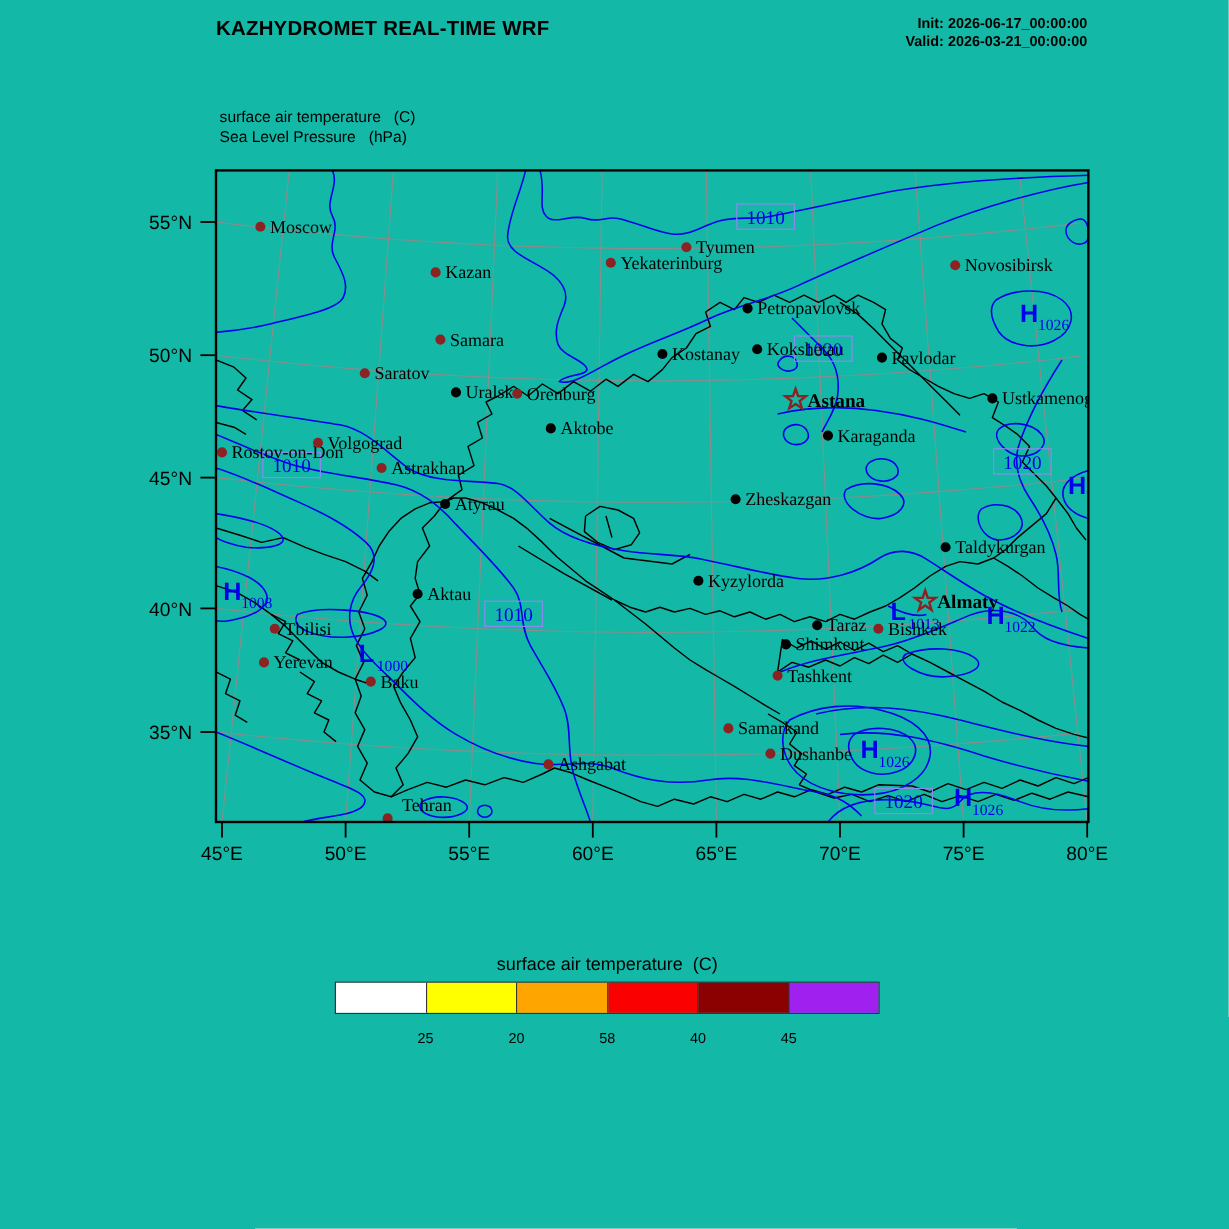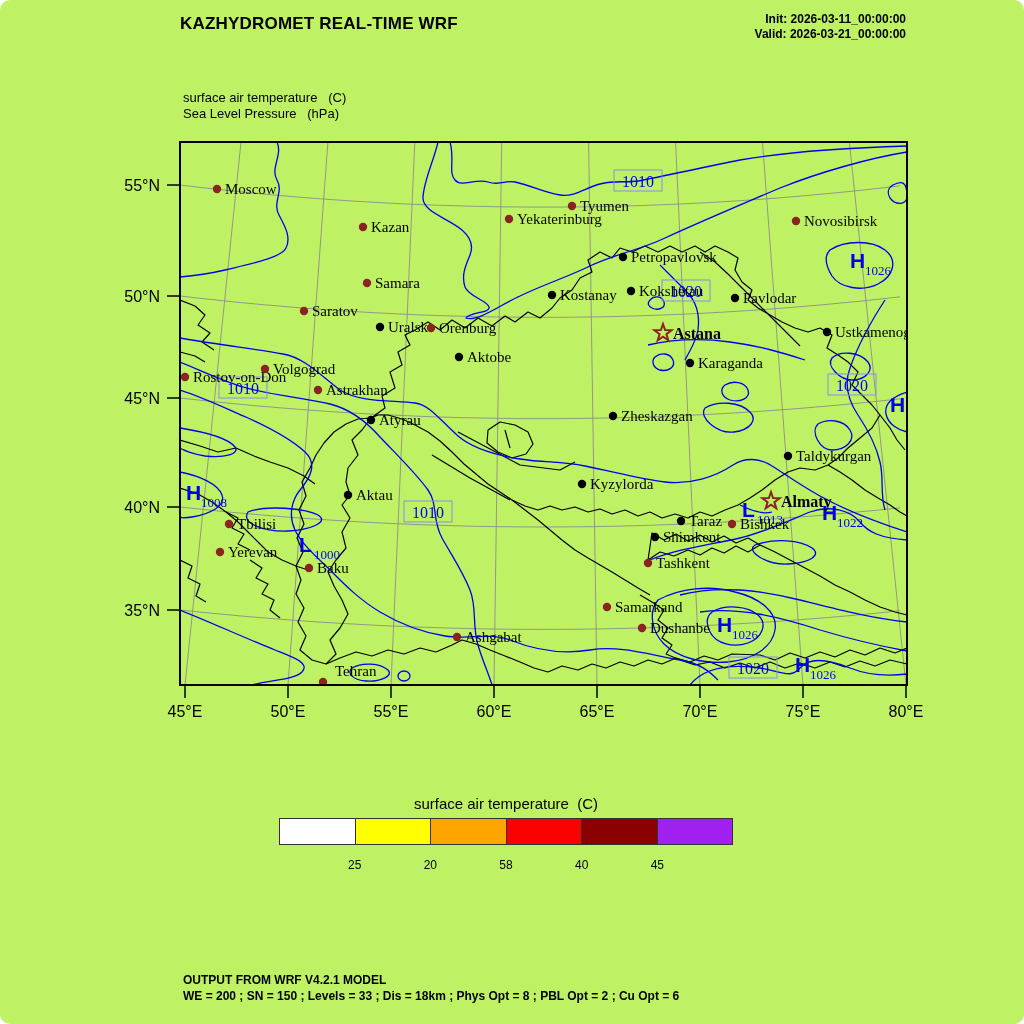--- a/index.html
+++ b/index.html
@@ -1,36 +1,36 @@
 <!DOCTYPE html>
 <html><head>
 <meta charset="utf-8">
 <style>
   html,body{margin:0;padding:0;background:#ffffff;}
-  .page{position:relative;width:1024px;height:1024px;background:#bef264;overflow:hidden;
-        font-family:"Liberation Sans",sans-serif;color:#000;border-radius:10px;}
+  .page{position:relative;width:1024px;height:1024px;background:#14b8a6;overflow:hidden;
+        font-family:"Liberation Sans",sans-serif;color:#000;}
   .title{position:absolute;left:180px;top:14px;font-size:17px;font-weight:bold;letter-spacing:.2px;}
   .initvalid{position:absolute;right:118px;top:12px;text-align:right;font-size:12px;font-weight:bold;line-height:15px;white-space:pre;}
   .subtitle{position:absolute;left:183px;top:90px;font-size:13px;line-height:16px;white-space:pre;}
   .slpnote{position:absolute;left:0;top:736px;width:928px;text-align:right;font-size:16px;color:#0000ee;}
   .cbar-title{position:absolute;left:279px;top:795px;width:454px;text-align:center;font-size:15px;white-space:pre;}
   .cbar{position:absolute;left:279px;top:818px;width:454px;height:27px;display:flex;border:1px solid #333;box-sizing:border-box;}
   .cbar .cell{flex:1 1 0;border-right:1px solid #333;}
   .cbar .cell:last-child{border-right:none;}
   .cbar-ticks{position:absolute;left:279px;top:858px;width:454px;height:20px;}
   .cbar-ticks span{position:absolute;transform:translateX(-50%);font-size:12px;}
   .footer{position:absolute;left:183px;top:972px;font-size:12px;font-weight:bold;line-height:16px;white-space:pre;}
   svg text{user-select:none;}
 </style>
 </head>
 <body>
 
 <div class="page">
   <div class="title">KAZHYDROMET REAL-TIME WRF</div>
-  <div class="initvalid"><span>Init: 2026-03-11_00:00:00</span><br><span>Valid: 2026-03-21_00:00:00</span></div>
+  <div class="initvalid"><span>Init: 2026-06-17_00:00:00</span><br><span>Valid: 2026-03-21_00:00:00</span></div>
   <div class="subtitle"><span>surface air temperature   (C)</span><br><span>Sea Level Pressure   (hPa)</span></div>
 
   <svg id="mapsvg" width="1024" height="760" viewBox="0 0 1024 760" style="position:absolute;left:0;top:0;">
       <defs>
         <clipPath id="frameclip">
           <rect x="180" y="142" width="727" height="543"></rect>
         </clipPath>
       </defs>
       <g clip-path="url(#frameclip)">
         <g stroke="#8c8c8c" stroke-width="0.9" fill="none">
@@ -349,14 +349,13 @@
       <div class="cell" style="background: rgb(160, 32, 240);"></div>
     </div>
   <div class="cbar-ticks" id="cbarTicks">
       <span style="left: 75.6667px;">25</span>
       <span style="left: 151.333px;">20</span>
       <span style="left: 227px;">58</span>
       <span style="left: 302.667px;">40</span>
       <span style="left: 378.333px;">45</span>
     </div>
 
-  <div class="footer"><span>OUTPUT FROM WRF V4.2.1 MODEL</span><br><span>WE = 200 ; SN = 150 ; Levels = 33 ; Dis = 18km ; Phys Opt = 8 ; PBL Opt = 2 ; Cu Opt = 6</span></div>
 </div>
 
 </body></html>

